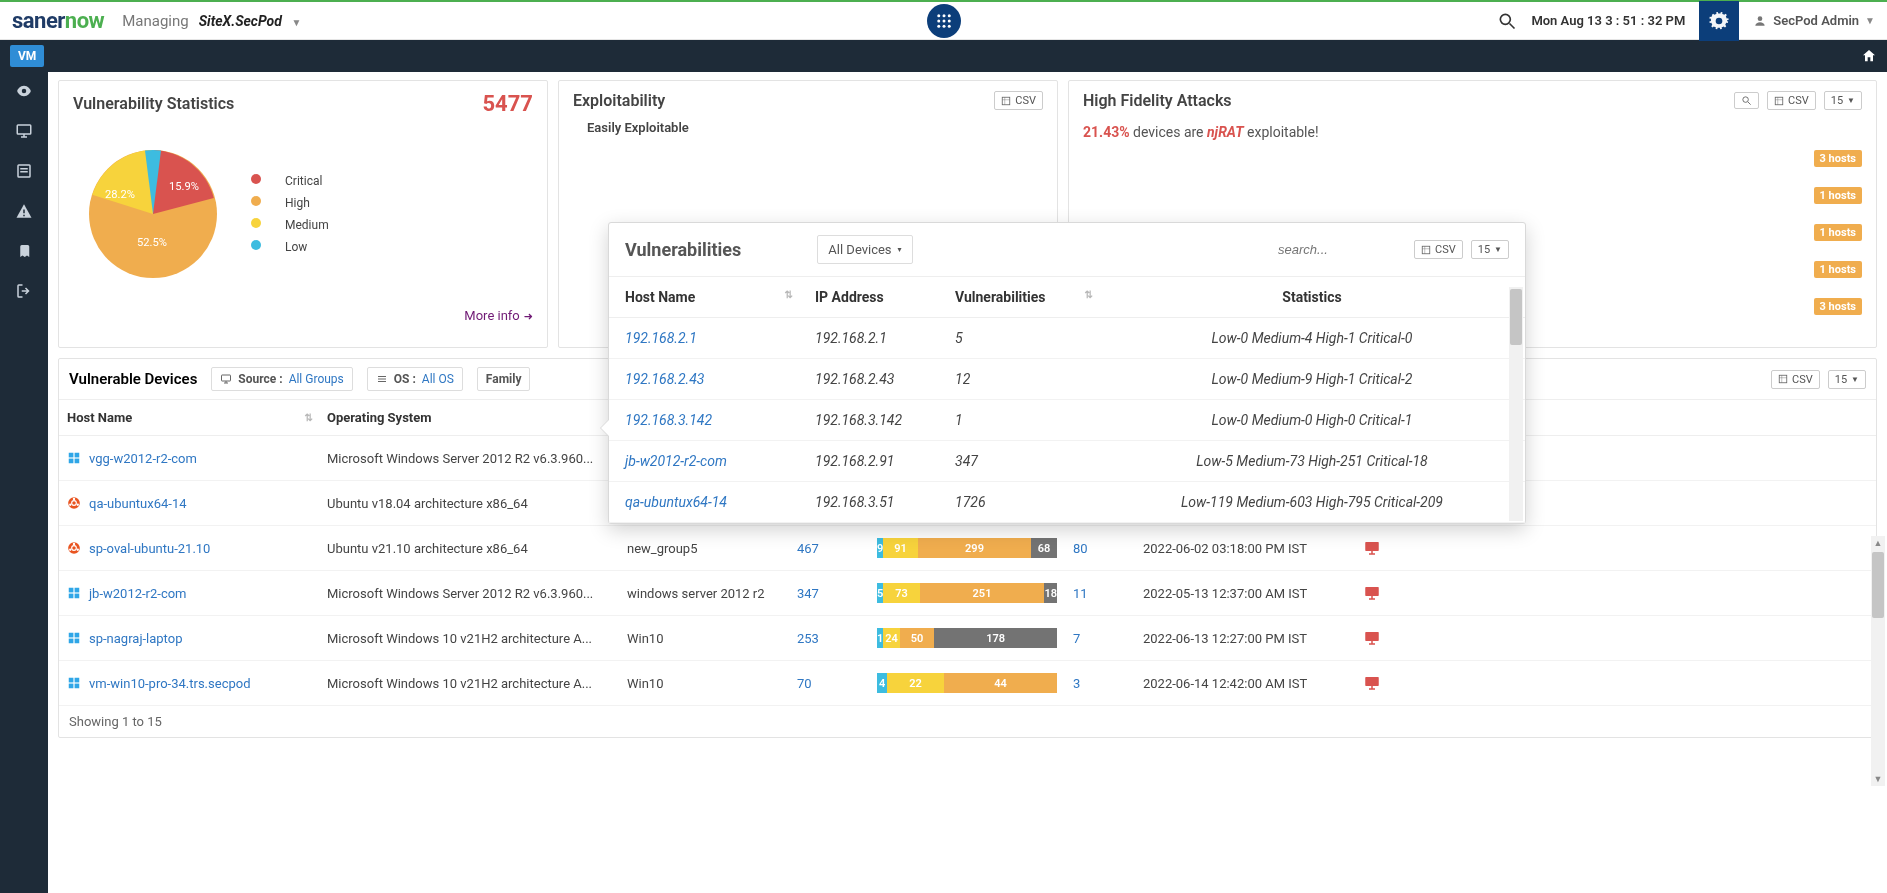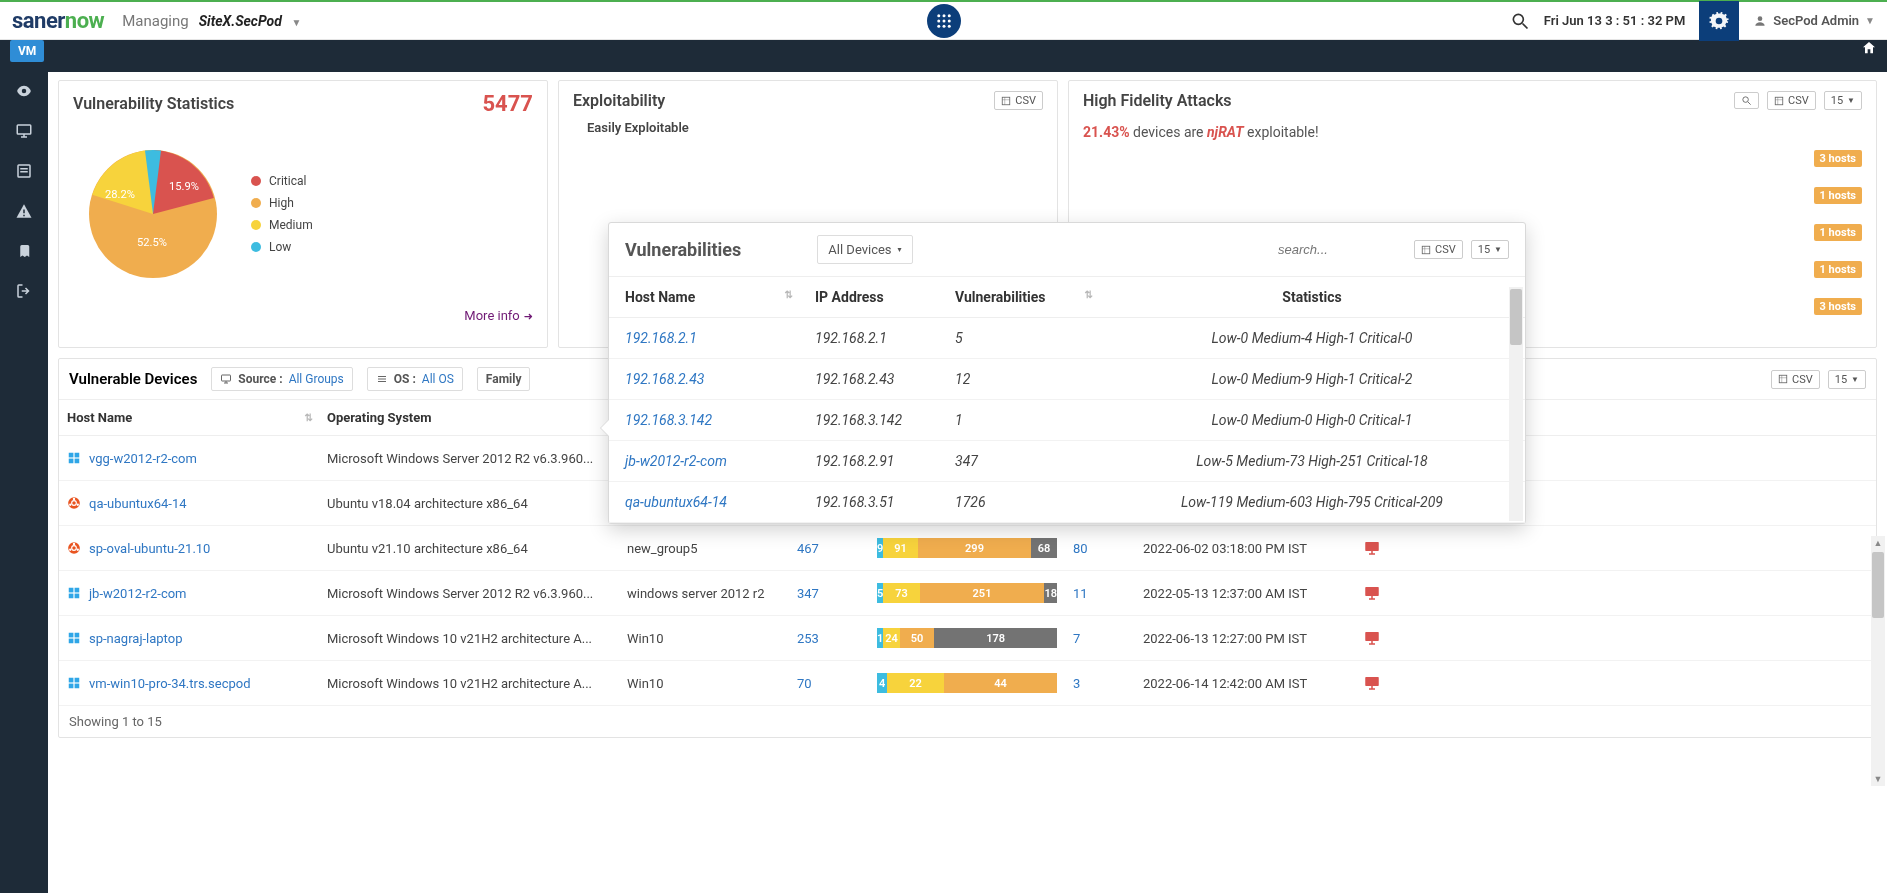--- a/index.html
+++ b/index.html
@@ -12,41 +12,41 @@
 .site-dd { margin-left: 10px; font-weight: 700; color: #222; font-size: 14px; font-style: italic; }
 .site-dd .chev { color: #888; font-size: 10px; margin-left: 6px; }
 .top-center { position: absolute; left: 50%; transform: translateX(-50%); }
 .apps-btn { width: 34px; height: 34px; border-radius: 50%; background: #0c3e7a; display:flex; align-items:center; justify-content:center; }
 .apps-btn svg { width: 18px; height: 18px; }
 .top-right { margin-left: auto; display: flex; align-items: center; gap: 14px; }
 .search-top { width: 20px; height: 20px; color: #333; }
 .clock { color: #333; font-weight: 600; font-size: 13px; }
 .gear-wrap { width: 40px; height: 40px; background: #0c3e7a; display:flex; align-items:center; justify-content:center; }
 .admin-dd { display:flex; align-items:center; gap:6px; color:#555; font-weight:600; }
-.subbar { height: 32px; background: #1e2b38; display:flex; align-items:flex-start; padding: 0 10px; }
+.subbar { height: 32px; background: #1e2b38; display:flex; align-items:center; padding: 0 10px; }
 .vm-chip { background: #2f8dd6; color: #fff; font-weight:700; font-size: 12px; padding: 4px 8px; border-radius: 2px; }
 .home-icon { margin-left: auto; color: #fff; }
 .layout { display:flex; height: calc(893px - 40px - 32px); }
 .sidenav { width: 48px; background: #1e2b38; display:flex; flex-direction:column; align-items:center; padding-top: 10px; gap: 22px; }
 .sidenav .nav-ic { width: 18px; height: 18px; color: #c9d2db; }
 .main { flex:1; background:#fff; position:relative; overflow:hidden; }
 .cards-row { display:flex; gap: 10px; padding: 8px 10px 0 10px; }
 .card { border: 1px solid #e3e3e3; border-radius: 2px; background:#fff; }
 .card.stat { width: 490px; height: 268px; }
 .card.expl { width: 500px; height: 268px; }
 .card.hfa { flex:1; height: 268px; }
 .card-head { display:flex; align-items:center; padding: 10px 14px; }
 .card-title { font-weight:600; color:#444; font-size: 16px; }
 .stat-count { margin-left:auto; color:#d9534f; font-weight:700; font-size: 22px; }
 .csv-btn { margin-left:auto; display:flex; align-items:center; gap:4px; border:1px solid #ccc; border-radius:2px; padding: 2px 6px; font-size: 11px; color:#555; }
 .hfa-tools { margin-left:auto; display:flex; align-items:center; gap:8px; }
 .small-btn { border:1px solid #ccc; border-radius:2px; padding: 2px 6px; font-size: 11px; color:#555; display:flex; align-items:center; gap:4px; }
 .pie-area { display:flex; align-items:center; padding: 8px 14px; gap: 18px; }
 .legend { display:flex; flex-direction:column; gap: 8px; font-size: 12px; color:#444; }
-.legend .row { display:flex; align-items:center; gap:8px; }
+.legend .row { display:flex; align-items:flex-start; gap:24px; }
 .dot { width:10px; height:10px; border-radius:50%; }
 .dot.crit { background:#d9534f; }
 .dot.high { background:#f0ad4e; }
 .dot.med { background:#f7d33c; }
 .dot.low { background:#3dbce0; }
 .moreinfo { text-align:right; padding: 6px 14px 10px; color:#701a75; font-size:13px; }
 .moreinfo .arr { font-size: 11px; margin-left:4px; }
 .expl-sub { padding: 0 28px; font-weight:600; color:#444; }
 .hfa-body { padding: 4px 14px; position:relative; }
 .hfa-line { color:#555; font-size: 14px; }
@@ -125,21 +125,21 @@
             <circle cx="19" cy="19" r="2"></circle>
           </g>
         </svg>
     </div>
   </div>
   <div class="top-right">
     <svg class="search-top" viewBox="0 0 24 24">
         <circle cx="10" cy="10" r="6" fill="none" stroke="#333" stroke-width="2"></circle>
         <line x1="15" y1="15" x2="21" y2="21" stroke="#333" stroke-width="2"></line>
       </svg>
-    <span class="clock">Fri Jun 13  3 : 51 : 32 PM</span>
+    <span class="clock">Mon Aug 13  3 : 51 : 32 PM</span>
     <div class="gear-wrap">
       <svg width="20" height="20" viewBox="0 0 24 24">
           <path fill="#fff" d="M12 8a4 4 0 100 8 4 4 0 000-8zm9 4l2 .5-.5 2-2-.3a9 9 0 01-1 2.4l1.2 1.6-1.5 1.5-1.6-1.2a9 9 0 01-2.4 1l.3 2-2 .5-.5-2a9 9 0 01-2.6 0l-.5 2-2-.5.3-2a9 9 0 01-2.4-1l-1.6 1.2-1.5-1.5 1.2-1.6a9 9 0 01-1-2.4l-2 .3-.5-2 2-.5a9 9 0 010-2.6l-2-.5.5-2 2 .3a9 9 0 011-2.4L3.4 4.9l1.5-1.5 1.6 1.2a9 9 0 012.4-1l-.3-2 2-.5.5 2a9 9 0 012.6 0l.5-2 2 .5-.3 2a9 9 0 012.4 1l1.6-1.2 1.5 1.5-1.2 1.6a9 9 0 011 2.4l2-.3.5 2-2 .5a9 9 0 010 2.6z" opacity=".95"></path>
         </svg>
     </div>
     <div class="admin-dd">
       <svg width="14" height="14" viewBox="0 0 24 24">
           <circle cx="12" cy="8" r="4" fill="#777"></circle>
           <path d="M4 20c0-4 4-6 8-6s8 2 8 6" fill="#777"></path>
         </svg>

